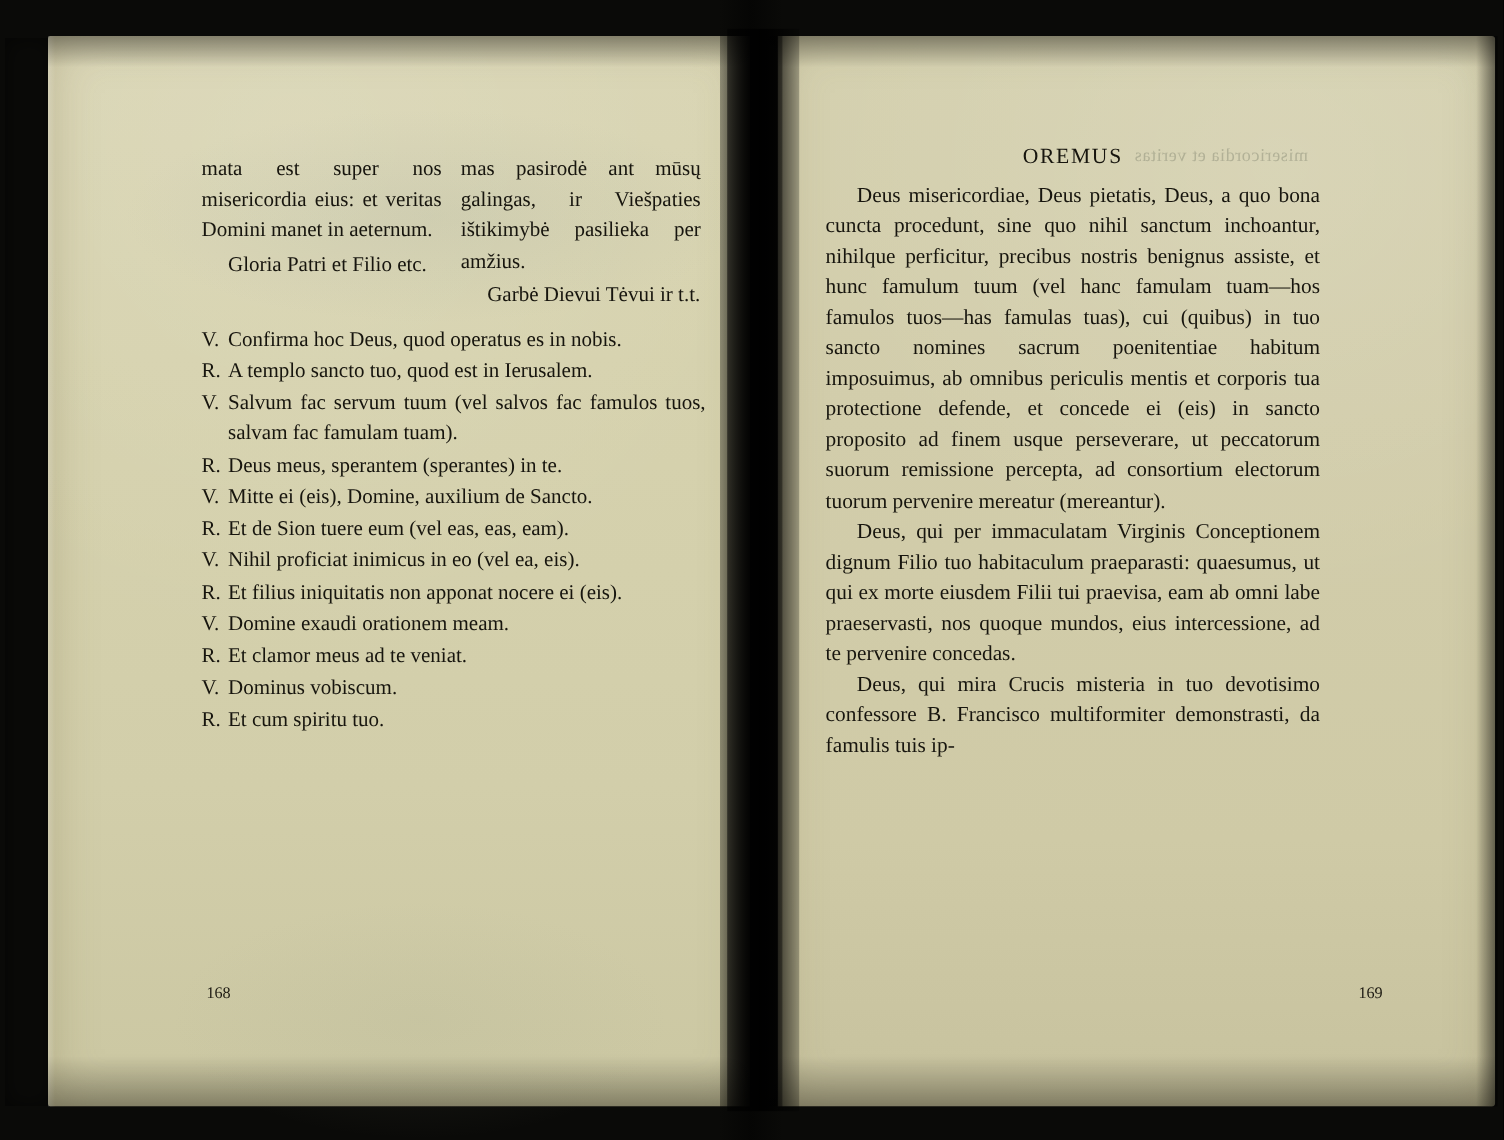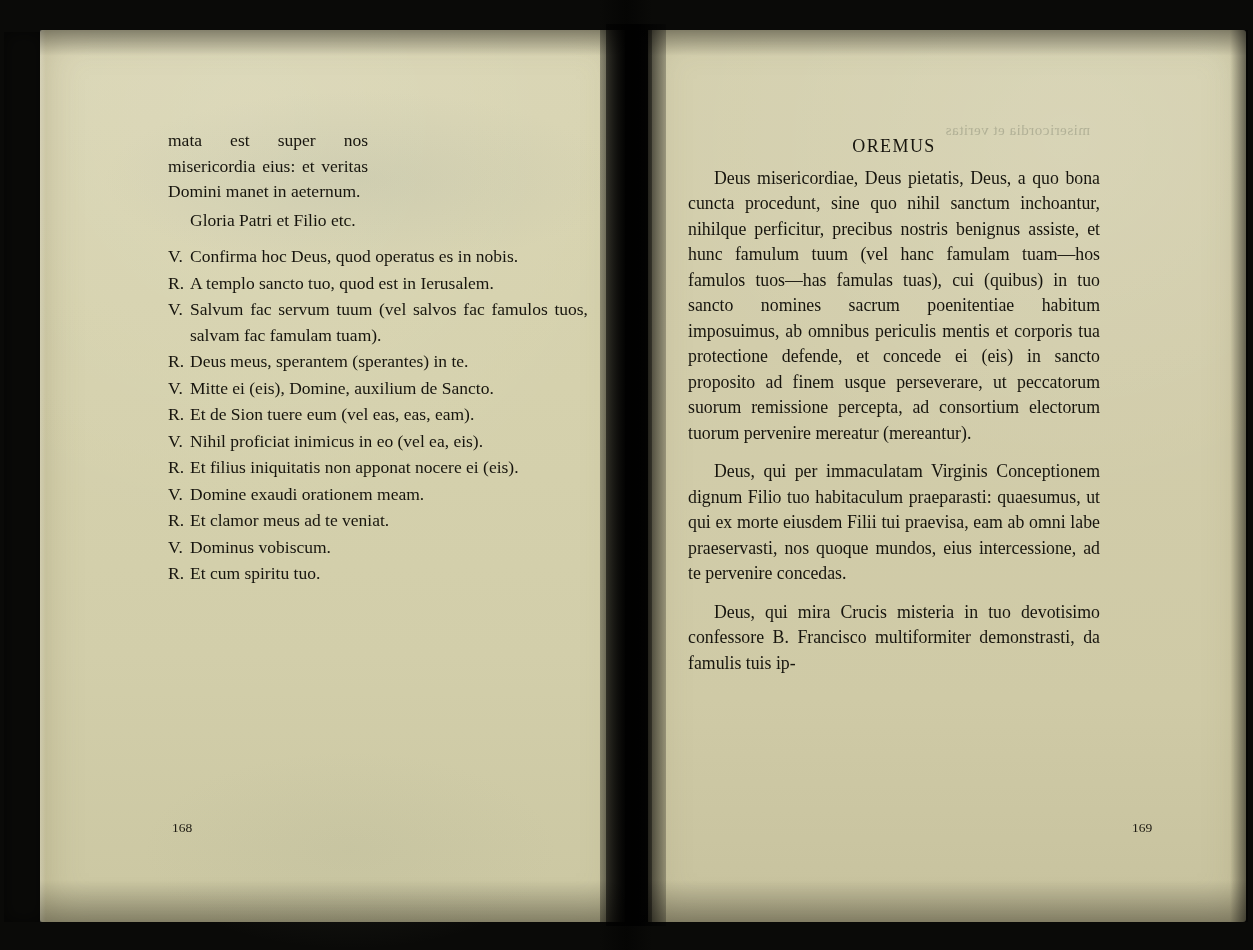--- a/index.html
+++ b/index.html
@@ -120,28 +120,28 @@
   .vr .mark {
     width: 22px;
     flex: 0 0 22px;
   }
   .vr .body {
     flex: 1 1 auto;
     text-align: justify;
     text-align-last: left;
   }
   h2.oremus {
-    margin: 16px 0 6px 0;
+    margin: 0 0 6px 0;
     font-size: 18px;
     font-weight: normal;
     letter-spacing: 1.4px;
     text-align: center;
   }
   .rp { margin: 0 0 0 0; text-align: justify; text-align-last: left; text-indent: 26px; }
-  .rp + .rp { margin-top: 13px; }
+  .rp + .rp { }
   .folio {
     position: absolute;
     font-size: 13.5px;
     color: #1d1a12;
     font-family: "Liberation Serif", serif;
   }
   .folio-left { left: 172px; top: 820px; }
   .folio-right { left: 1132px; top: 820px; }
 
   
@@ -200,20 +200,24 @@
     <div class="right-edge-shadow"></div>
 
     <div class="bleed">misericordia   et   veritas</div>
 
     <div class="content left-content">
       <div class="two-col">
         <div class="col">
           <div class="just">mata est super nos misericordia eius: et veritas Domini manet in aeternum.</div>
           <div class="just para-gap indent">Gloria Patri et Filio etc.</div>
         </div>
+        <div class="col">
+          <div class="just">mas pasirodė ant mūsų galingas, ir Viešpaties ištikimybė pasilieka per amžius.</div>
+          <div class="just para-gap indent">Garbė Dievui Tėvui ir t.t.</div>
+        </div>
       </div>
 
       <div class="vr-list">
         <div class="vr">
           <span class="mark">V.</span>
           <span class="body">Confirma hoc Deus, quod operatus es in nobis.</span>
         </div>
         <div class="vr">
           <span class="mark">R.</span>
           <span class="body">A templo sancto tuo, quod est in Ierusalem.</span>

